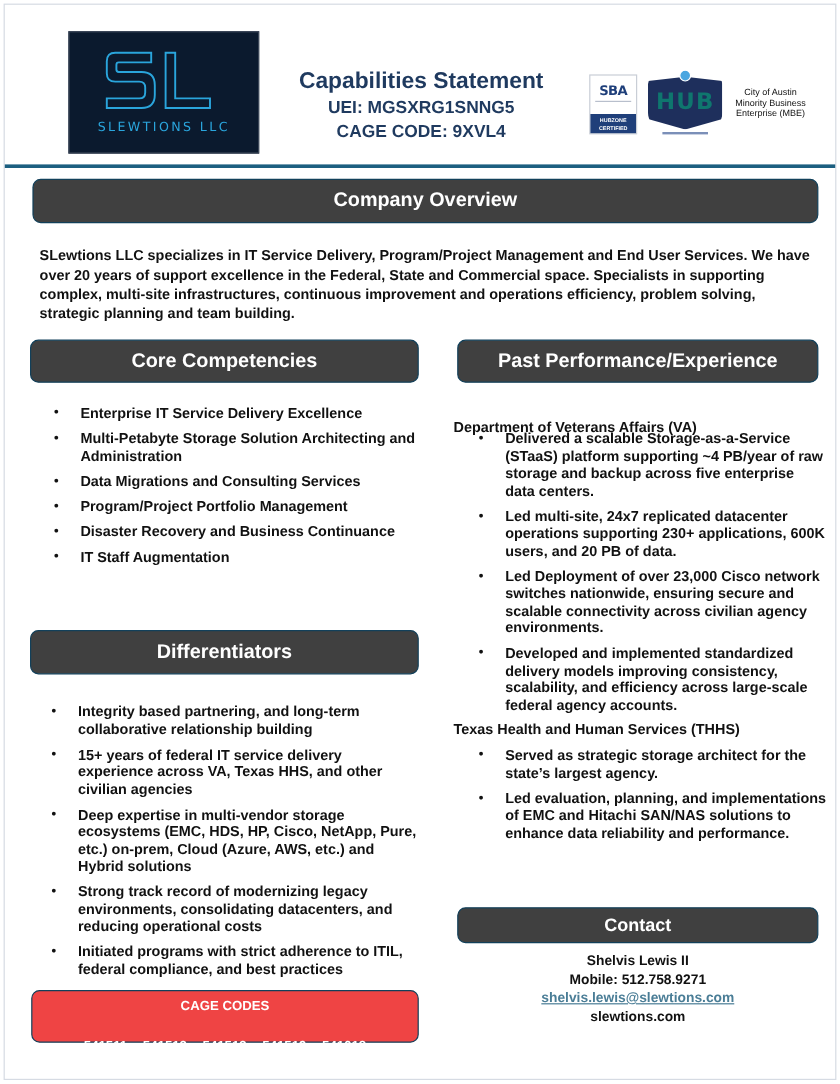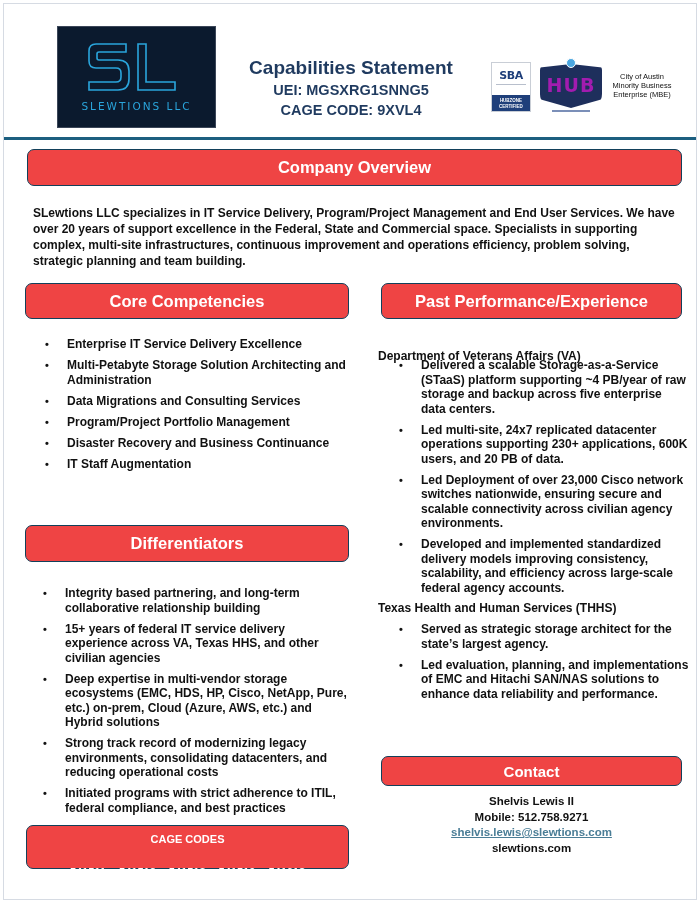--- a/index.html
+++ b/index.html
@@ -44,37 +44,37 @@
 
   .hub {
     position: absolute; left: 538px; top: 58px; width: 66px; height: 60px;
   }
   .hub-shield {
     position: absolute; left: 2px; top: 6px; width: 62px; height: 44px;
     background: #1e2f5c; border-radius: 6px 6px 14px 14px;
     clip-path: polygon(0 8%, 50% 0, 100% 8%, 100% 80%, 50% 100%, 0 80%);
   }
   .hub-text { position: absolute; left: 0; right: 0; top: 16px; text-align: center;
-    color: #a21caf; font-weight: bold; font-size: 19px; letter-spacing: 1px; font-family: "DejaVu Sans", sans-serif; }
+    color: #0f766e; font-weight: bold; font-size: 19px; letter-spacing: 1px; font-family: "DejaVu Sans", sans-serif; }
   .hub-dot { position: absolute; left: 28px; top: 0px; width: 10px; height: 10px; border-radius: 50%;
     background: #4aa6e0; border: 1.5px solid #fff; }
   .hub-url { position: absolute; left: 0; right: 0; top: 52px; height: 2px; margin: 0 14px; background: #7b8fb8; }
 
   .mbe {
     position: absolute; left: 611px; top: 72px; width: 62px; text-align: center;
     font-size: 7.5px; line-height: 9px; color: #111;
   }
 
   .header-rule {
     position: absolute; left: 4px; top: 137px; width: 692px; height: 3px; background: #1c5f80;
   }
 
   
   .banner {
-    position: absolute; background: #ef4444; border: 1.5px solid #12405a;
+    position: absolute; background: #404040; border: 1.5px solid #12405a;
     border-radius: 7px; color: #fff; font-weight: bold; text-align: center;
     display: flex; align-items: center; justify-content: center;
   }
 
   .overview-banner { left: 27px; top: 149px; width: 655px; height: 37px; font-size: 16.5px; }
   .overview-text {
     position: absolute; left: 33px; top: 205px; width: 645px;
     font-size: 12px; line-height: 16px; font-weight: bold; color: #111;
   }
 

